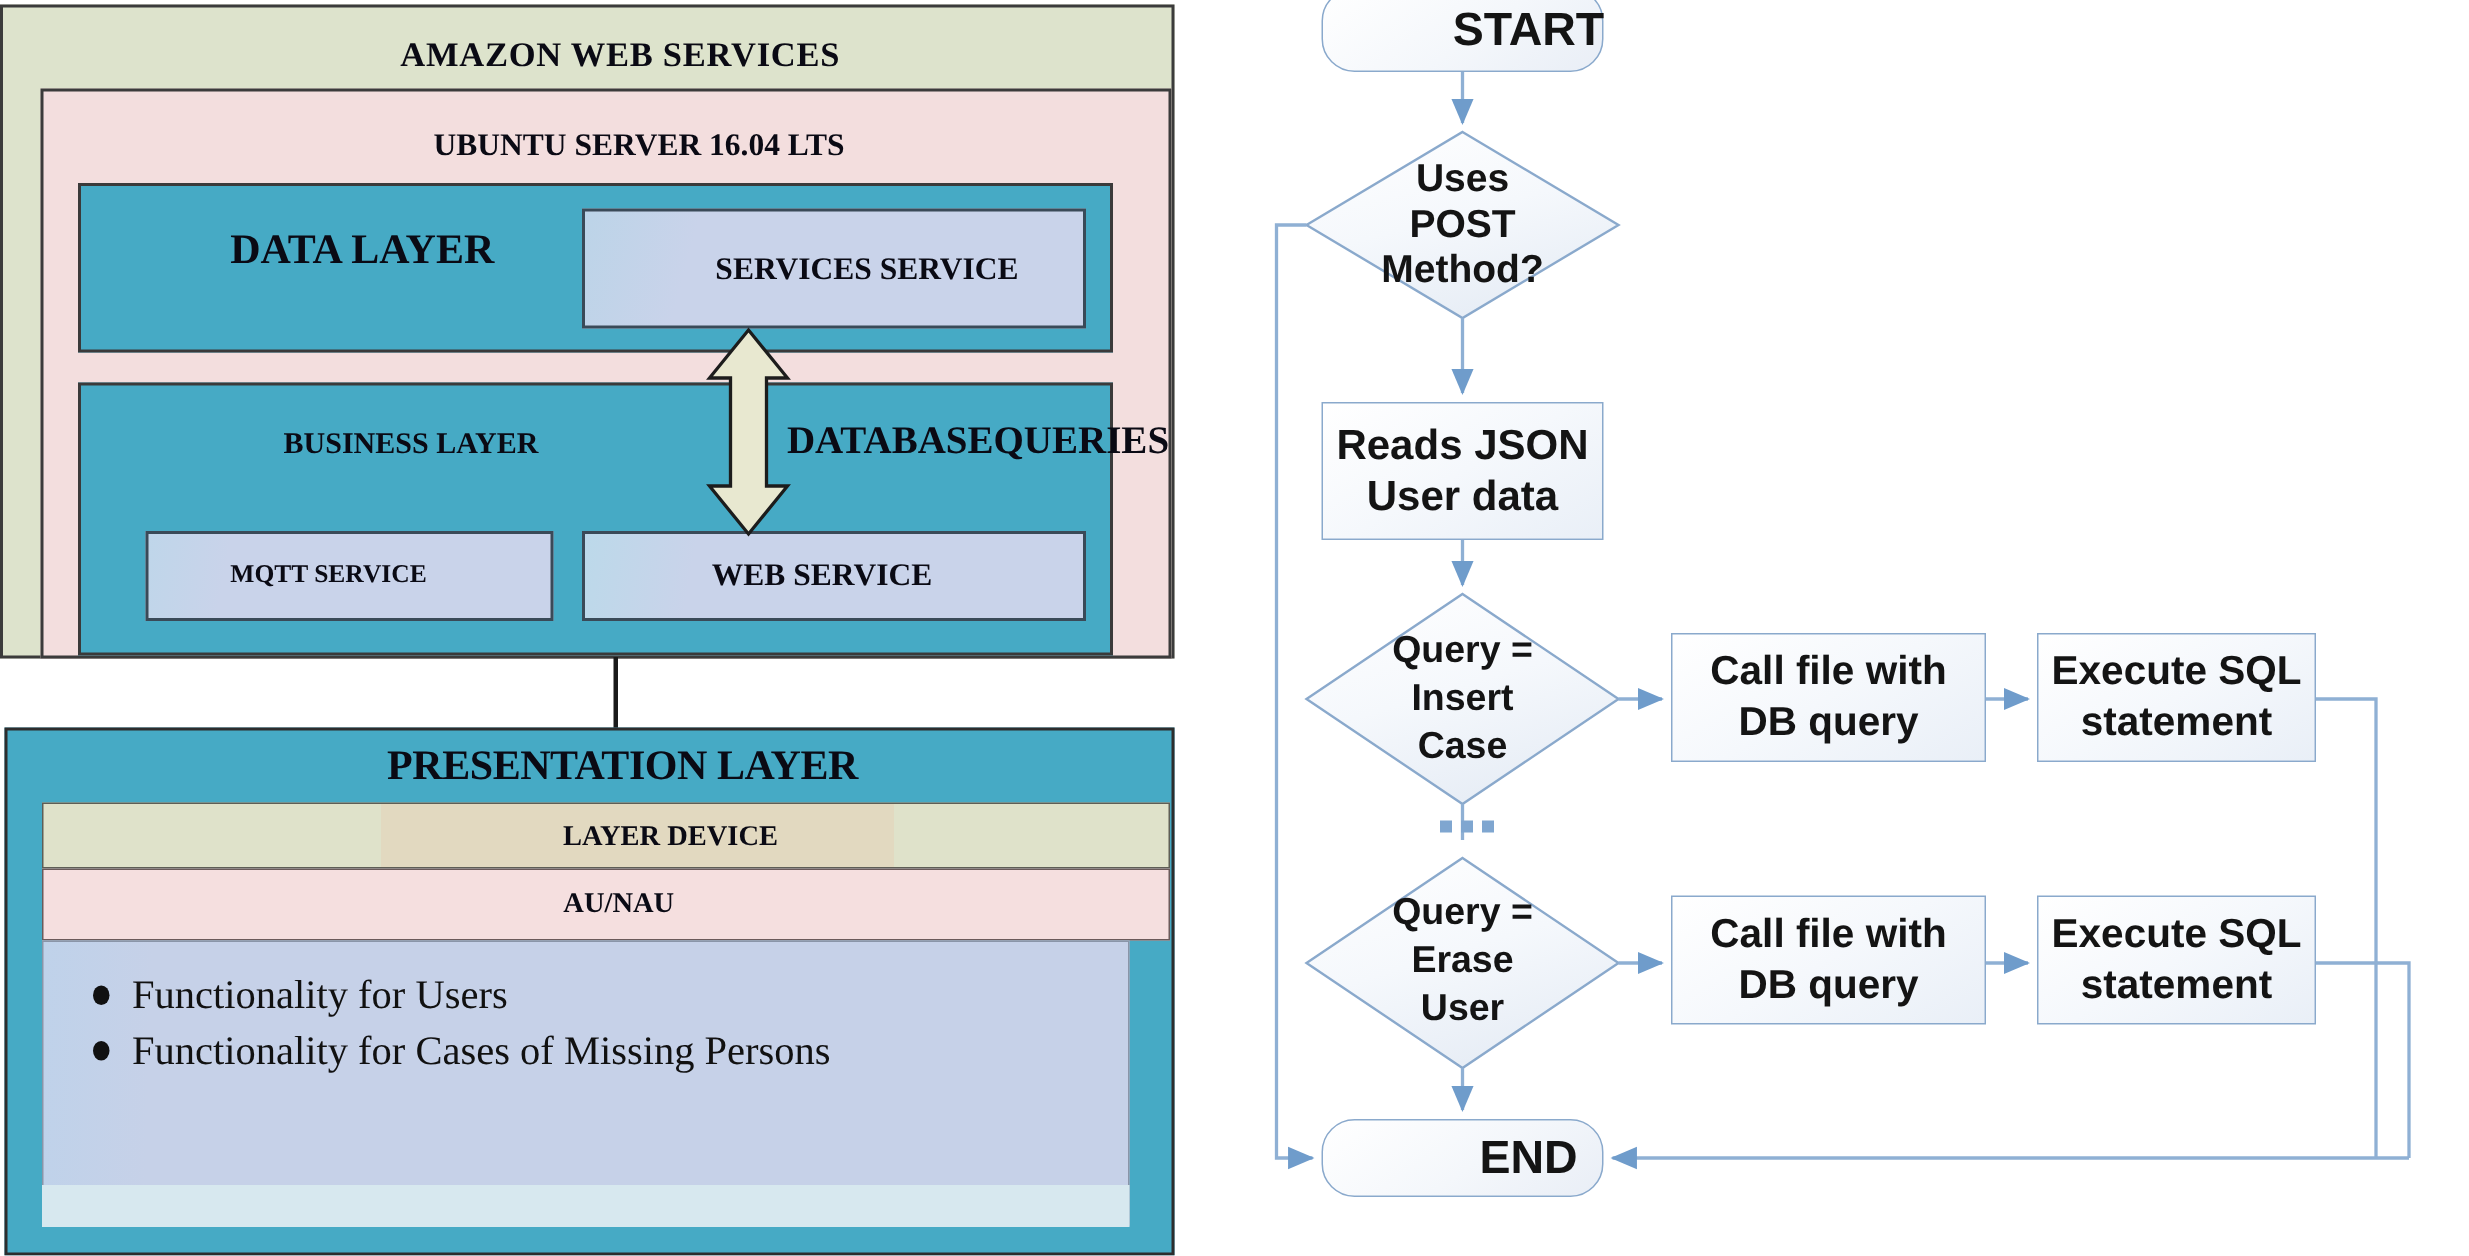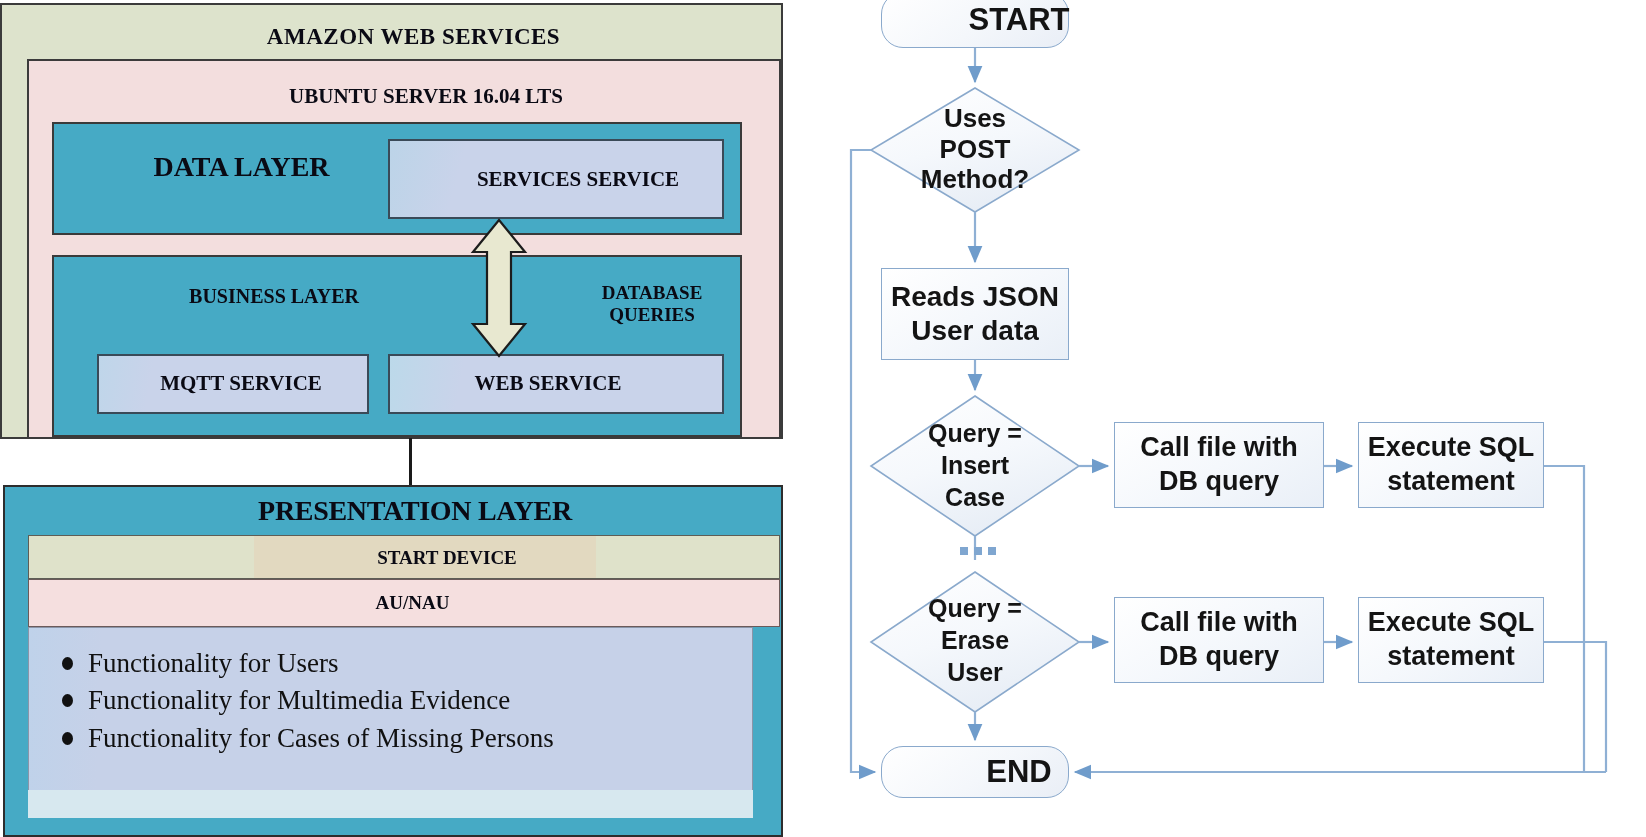--- a/index.html
+++ b/index.html
@@ -27,27 +27,27 @@
   #data-layer-label{left:52px;top:148px;width:335px;height:38px;font-size:28px;}
 
   #db-service{left:388px;top:139px;width:336px;height:80px;
               background:#c6d2e9;border:2px solid #3a4a58;
               background-image:linear-gradient(105deg,#bcd4e8 0%,#c9d3ea 22%,#c9d3ea 100%);}
   #db-service-label{left:388px;top:164px;width:336px;height:30px;font-size:21px;}
 
   #business-layer{left:52px;top:255px;width:690px;height:182px;
                   background:#46aac5;border:2px solid #3a3a3a;}
   #business-layer-label{left:52px;top:277px;width:400px;height:38px;font-size:20px;}
-  #db-queries-label{left:520px;top:265px;width:220px;height:78px;font-size:19px;line-height:1.18;
-                    flex-direction:column;}
+  #db-queries-label{left:520px;top:255px;width:220px;height:78px;font-size:26px;line-height:1.18;
+                    flex-direction:row;}
 
   #mqtt-service{left:97px;top:354px;width:272px;height:60px;
                 background:#c6d2e9;border:2px solid #3a4a58;
                 background-image:linear-gradient(100deg,#bfd6ea 0%,#c9d3ea 20%,#c9d3ea 100%);}
-  #mqtt-service-label{left:111px;top:369px;width:216px;height:28px;font-size:21px;}
+  #mqtt-service-label{left:89px;top:369px;width:216px;height:28px;font-size:17px;}
 
   #web-service{left:388px;top:354px;width:336px;height:60px;
                background:#c6d2e9;border:2px solid #3a4a58;
                background-image:linear-gradient(100deg,#bcd9ea 0%,#c9d3ea 22%,#c9d3ea 100%);}
   #web-service-label{left:388px;top:369px;width:276px;height:28px;font-size:21px;}
 
   
   #db-arrow{left:470px;top:218px;width:58px;height:140px;}
   
   #arch-connector{left:409px;top:438px;width:3px;height:48px;background:#1a1a1a;}
@@ -150,31 +150,30 @@
   <polygon points="29,2 55,34 41,34 41,106 55,106 29,138 3,106 17,106 17,34 3,34" fill="#e8e8d0" stroke="#1c1c1c" stroke-width="2.2" stroke-linejoin="miter"></polygon>
 </svg>
 
 <div class="abs" id="arch-connector"></div>
 
 <div class="abs" id="pres-box"></div>
 <div class="abs ctr arch-serif" id="pres-title">PRESENTATION LAYER</div>
 
 <div class="abs" id="mobile-band"></div>
 <div class="abs" id="mobile-band-tan"></div>
-<div class="abs ctr arch-serif" id="mobile-label">START DEVICE</div>
+<div class="abs ctr arch-serif" id="mobile-label">LAYER DEVICE</div>
 
 <div class="abs" id="aunau-band"></div>
 <div class="abs ctr arch-serif" id="aunau-label">AU/NAU</div>
 
 <div class="abs" id="func-box"></div>
 <div class="abs" id="func-underlay"></div>
 <div class="abs" id="func-list">
   <ul>
     <li>Functionality for Users</li>
-    <li>Functionality for Multimedia Evidence</li>
     <li>Functionality for Cases of Missing Persons</li>
   </ul>
 </div>
 
 <div class="abs" id="flow">
 
   <svg width="806" height="837" style="position:absolute;left:0;top:0;">
     <defs>
       <linearGradient id="shapeGrad" x1="0" y1="0" x2="0.45" y2="1">
         <stop offset="0%" stop-color="#ffffff"></stop>

